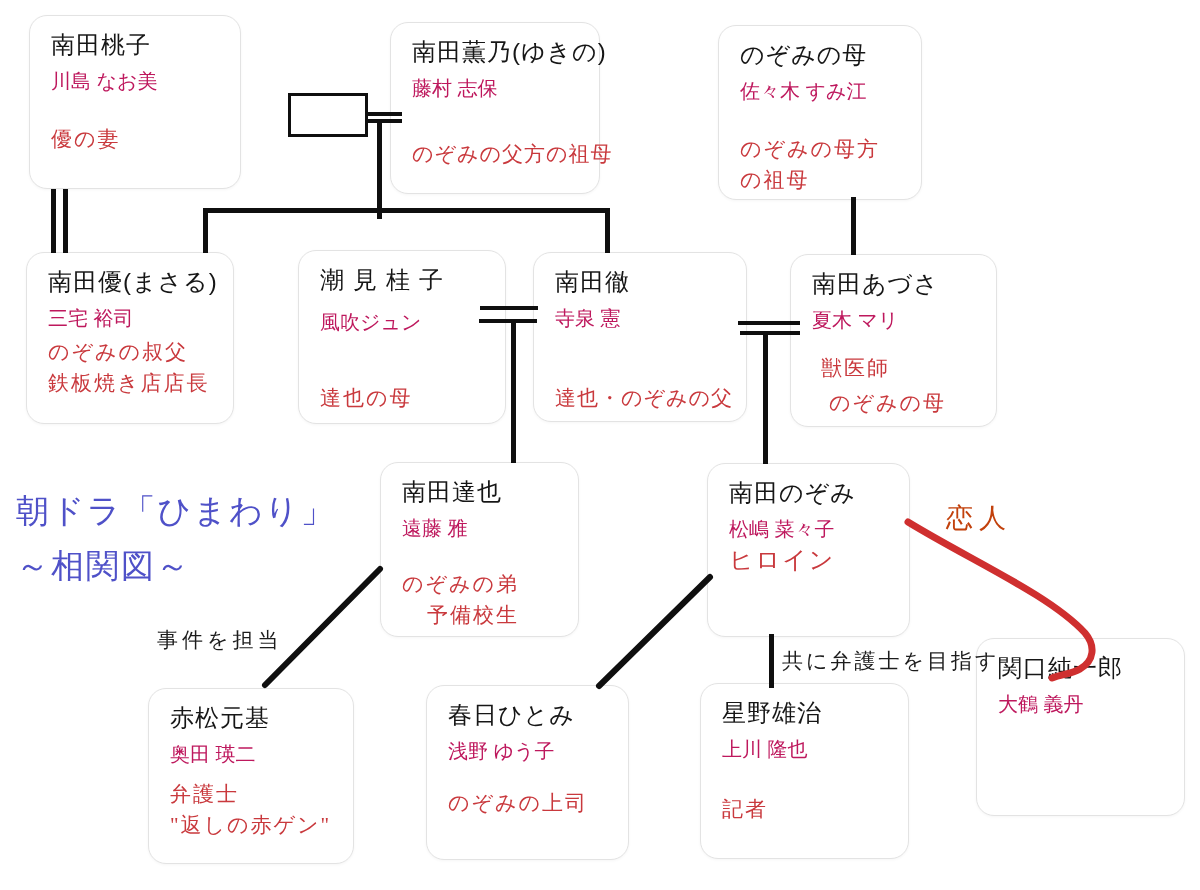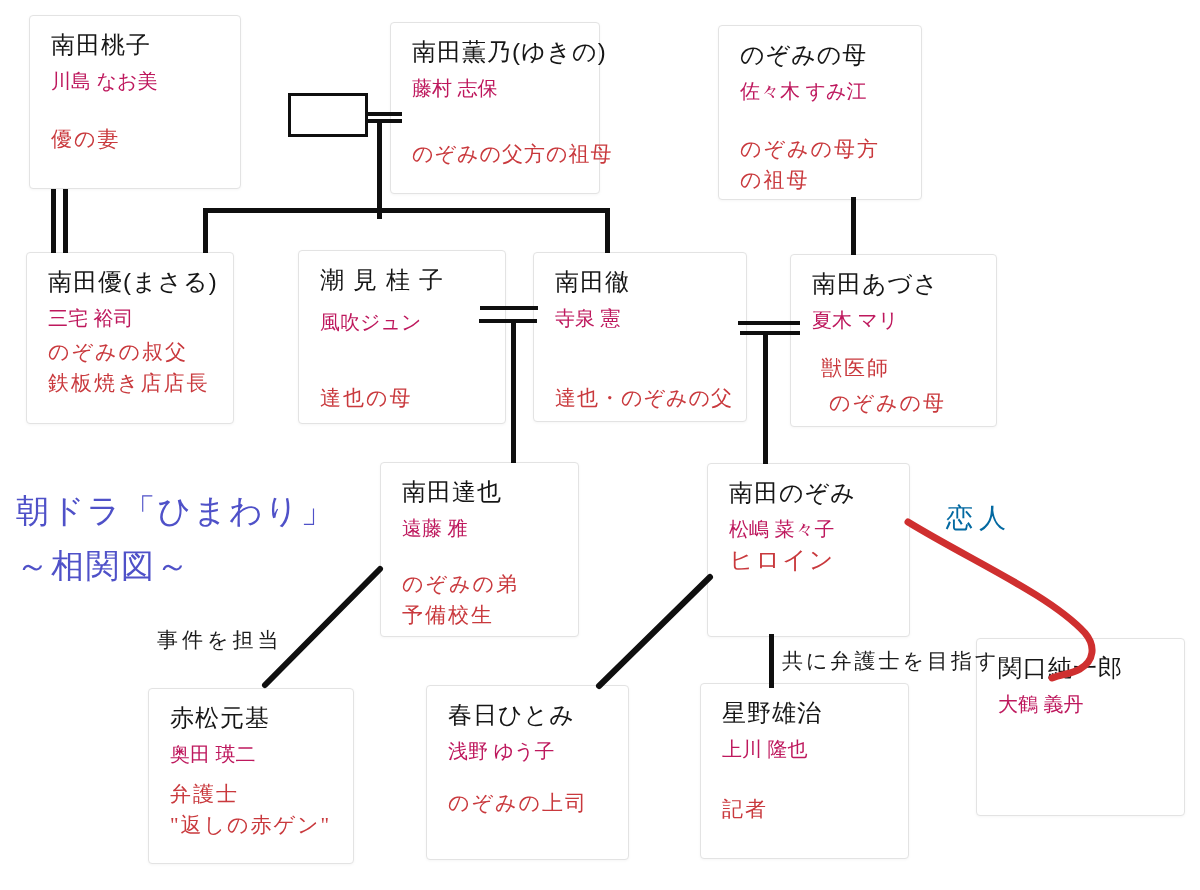--- a/index.html
+++ b/index.html
@@ -1,38 +1,38 @@
 <!DOCTYPE html>
 <html><head>
 <meta charset="utf-8">
 <style>
   html,body{margin:0;padding:0;background:#ffffff;}
   #stage{position:relative;width:1200px;height:890px;background:#ffffff;overflow:hidden;
          font-family:"Liberation Sans", sans-serif;}
   
-  .card{position:absolute;background:#fff;border:1px solid #e3e3e3;border-radius:4px;
+  .card{position:absolute;background:#fff;border:1px solid #e3e3e3;border-radius:18px;
         box-shadow:0 1px 3px rgba(0,0,0,0.04);z-index:2;}
   .card .name{position:absolute;left:21px;top:13px;font-size:24px;color:#161616;
               letter-spacing:1px;white-space:nowrap;font-weight:500;}
   .card .name.serif-name{font-family:"Liberation Serif", serif;font-weight:500;letter-spacing:9px;}
   .card .actor{position:absolute;left:21px;top:52px;font-size:20px;color:#be185d;white-space:nowrap;}
   .card .role{position:absolute;left:21px;font-family:"Liberation Serif", serif;font-size:21px;
               color:#c9393d;letter-spacing:2px;line-height:31px;white-space:nowrap;}
   .card .role.role-sans{font-family:"Liberation Sans", sans-serif;font-size:24px;letter-spacing:2px;}
   
   .ln{position:absolute;background:#0f0f0f;z-index:5;}
   .empty-box{position:absolute;left:288px;top:93px;width:74px;height:38px;background:#fff;
              border:3px solid #0f0f0f;z-index:6;}
   svg.overlay{position:absolute;left:0;top:0;z-index:5;pointer-events:none;}
   
   .title{position:absolute;left:16px;top:486px;font-family:Liberation Mono, monospace;
          font-size:33px;line-height:55px;color:#4f51c8;letter-spacing:2px;white-space:nowrap;z-index:3;}
   .flabel{position:absolute;font-family:"Liberation Serif", serif;color:#1c1c1c;
           font-size:21px;letter-spacing:4px;white-space:nowrap;z-index:3;}
-  .flabel.red{color:#0369a1;font-size:27px;letter-spacing:6px;}
+  .flabel.red{color:#c2410c;font-size:27px;letter-spacing:6px;}
 </style>
 </head>
 <body>
 
 <div id="stage">
 
   <div class="title">
     <div>朝ドラ「ひまわり」</div>
     <div>～相関図～</div>
   </div>
@@ -118,21 +118,21 @@
     <div class="actor">夏木 マリ</div>
     <div class="role" style="top:96px;left:30px;line-height:35px;">
       <div>獣医師</div>
       <div style="margin-left:8px;">のぞみの母</div>
     </div>
   </div>
 
   <div class="card" style="left:380px;top:462px;width:197px;height:173px;">
     <div class="name">南田達也</div>
     <div class="actor">遠藤 雅</div>
-    <div class="role" style="top:106px;">
+    <div class="role" style="top:106px;text-align:right;">
       <div>のぞみの弟</div>
       <div>予備校生</div>
     </div>
   </div>
 
   <div class="card" style="left:707px;top:463px;width:201px;height:172px;">
     <div class="name">南田のぞみ</div>
     <div class="actor">松嶋 菜々子</div>
     <div class="role role-sans" style="top:80px;">ヒロイン</div>
   </div>

